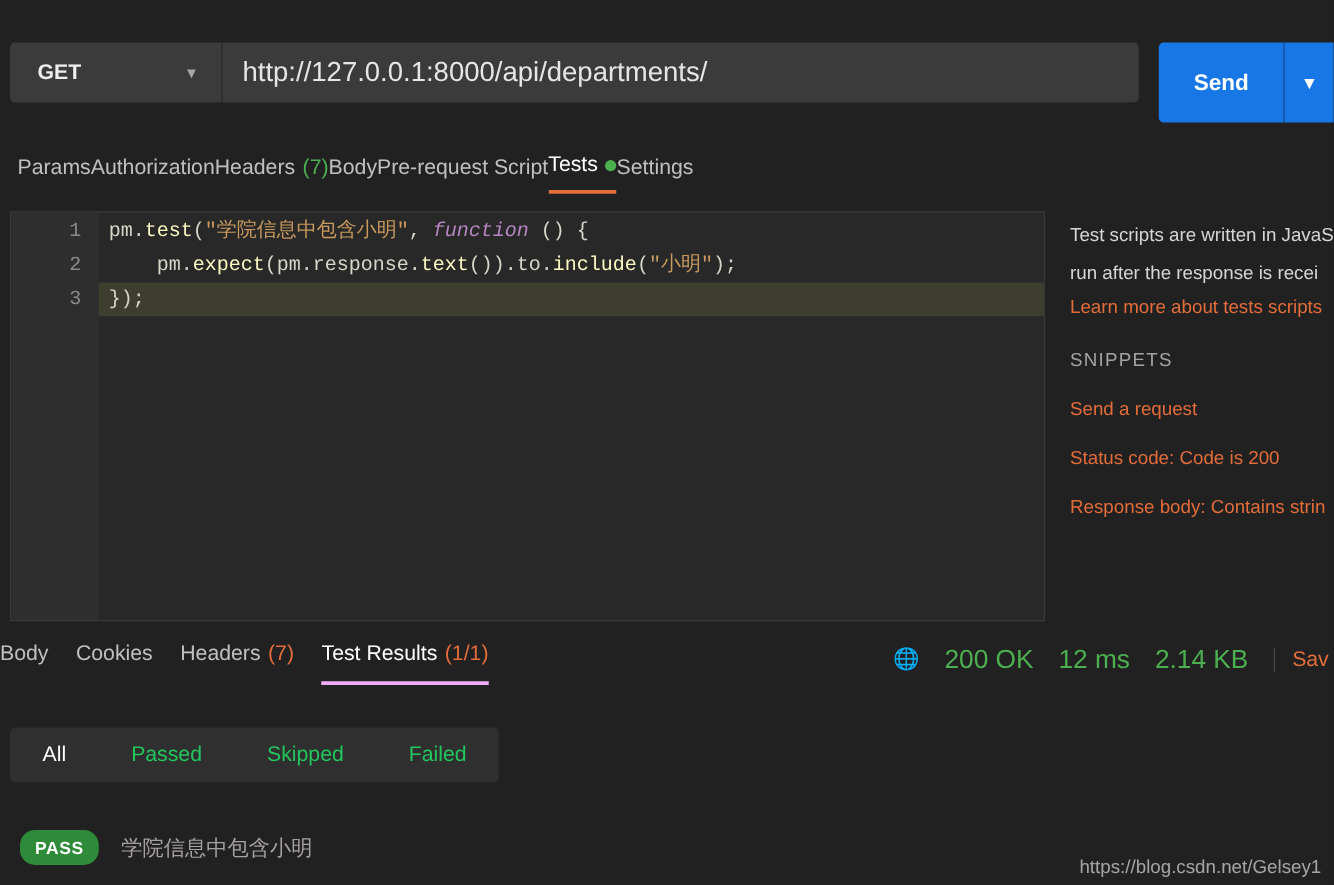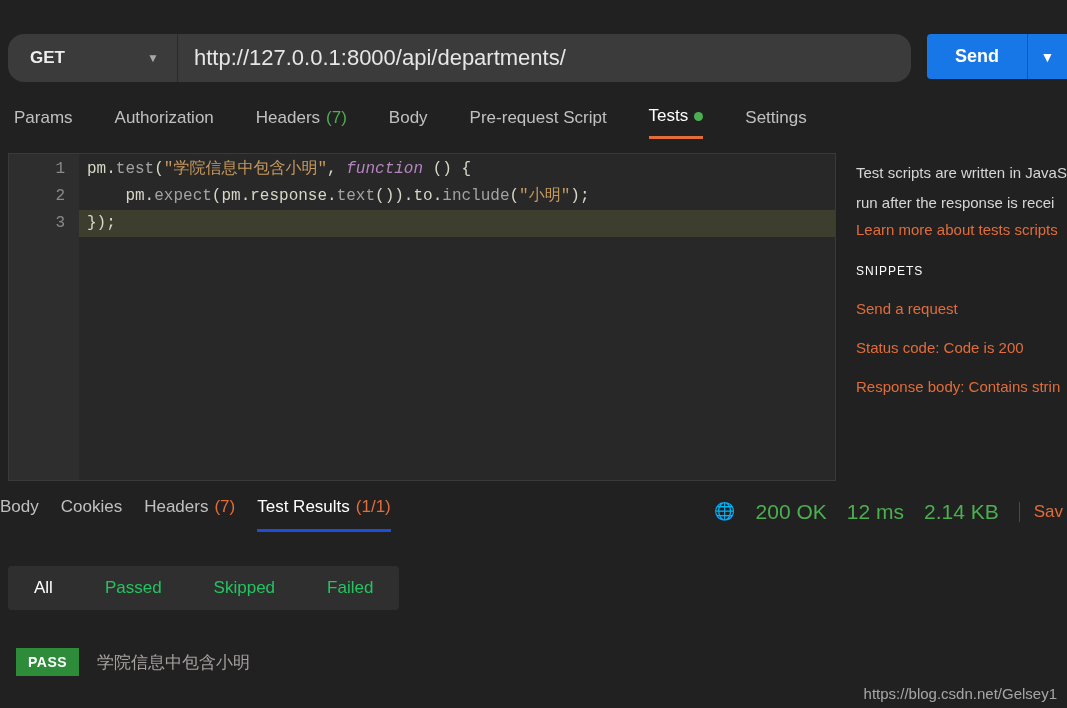--- a/index.html
+++ b/index.html
@@ -15,21 +15,21 @@
   .request-bar {
     display: flex;
     align-items: stretch;
     padding: 34px 0 16px 8px;
     gap: 16px;
   }
   .method-url {
     display: flex;
     flex: 1;
     background: #3b3b3b;
-    border-radius: 16px;
+    border-radius: 4px;
     height: 48px;
   }
   .method-select {
     width: 170px;
     display: flex;
     align-items: center;
     justify-content: space-between;
     padding: 0 18px 0 22px;
     font-weight: 600;
     font-size: 17px;
@@ -45,21 +45,21 @@
     flex: 1;
     background: transparent;
     border: none;
     outline: none;
     color: #e6e6e6;
     font-size: 22px;
     padding: 0 16px;
   }
   .send-group {
     display: flex;
-    height: 45px;
+    height: 64px;
   }
   .send-btn {
     background: #1877e6;
     color: #fff;
     font-size: 18px;
     font-weight: 600;
     padding: 0 28px;
     display: flex;
     align-items: center;
     border-top-left-radius: 4px;
@@ -73,21 +73,20 @@
     display: flex;
     align-items: center;
     justify-content: center;
     border-left: 1px solid rgba(0,0,0,0.25);
     cursor: pointer;
   }
 
   
   .req-tabs {
     display: flex;
-    gap: 42px;
     padding: 8px 14px 0 14px;
     font-size: 17px;
     color: #c0c0c0;
     align-items: center;
   }
   .req-tab {
     padding-bottom: 10px;
     cursor: pointer;
     display: flex;
     align-items: center;
@@ -124,47 +123,47 @@
   .code-lines { flex: 1; padding: 2px 0 0 8px; position: relative; }
   .code-line { height: 27px; white-space: pre; color: #d7d7c7; position: relative; z-index: 2; }
   .highlight-line {
     position: absolute;
     left: 0; right: 0;
     height: 27px;
     background: #3e3e2e;
     z-index: 1;
     top: 56px;
   }
-  .tok-method { color: #a3a3a3; }
+  .tok-method { color: #fef9c3; }
   .tok-str { color: #c99a5e; }
   .tok-key { color: #b585c0; font-style: italic; }
 
   .side-panel {
     flex: 1;
     padding: 8px 0 0 20px;
     font-size: 15px;
     color: #d6d6d6;
   }
   .side-desc { line-height: 1.6; margin-bottom: 6px; }
   .side-link { color: #e26c3a; cursor: pointer; }
-  .snip-title { color: #ffffff; letter-spacing: 1px; margin: 26px 0 10px 0; font-size: 12px; }
+  .snip-title { color: #a3a3a3; letter-spacing: 1px; margin: 26px 0 10px 0; font-size: 15px; }
   .snippet { color: #e26c3a; margin: 22px 0; cursor: pointer; }
 
   
   .resp-row {
     display: flex;
     justify-content: space-between;
     align-items: center;
     padding: 10px 0 0 0;
     font-size: 17px;
   }
   .resp-tabs { display: flex; gap: 22px; }
   .resp-tab { padding: 6px 0 12px 0; cursor: pointer; color: #c0c0c0; display: flex; gap: 6px; }
   .resp-tab .count { color: #e26c3a; }
-  .resp-tab.active { color: #fff; border-bottom: 3px solid #1d4ed8; align-items: center; }
+  .resp-tab.active { color: #fff; border-bottom: 3px solid #f0abfc; align-items: center; }
 
   .resp-meta { display: flex; align-items: center; gap: 20px; padding-right: 4px; }
   .globe { color: #bdbdbd; font-size: 17px; }
   .meta-green { color: #4caf50; font-size: 21px; }
   .save-link { color: #e26c3a; font-size: 17px; padding-left: 14px; border-left: 1px solid #4a4a4a; cursor: pointer; }
 
   
   .filters {
     display: flex;
     background: #2f2f2f;
@@ -184,21 +183,21 @@
   .test-result-row {
     display: flex;
     align-items: center;
     gap: 18px;
     padding: 38px 0 0 16px;
   }
   .pass-badge {
     background: #2e8b3a;
     color: #fff;
     padding: 6px 12px;
-    border-radius: 0;
+    border-radius: 12px;
     font-size: 14px;
     font-weight: 600;
     letter-spacing: 0.5px;
   }
   .test-name { color: #a7a0a0; font-size: 17px; }
 
   .watermark {
     position: absolute;
     right: 10px;
     bottom: 6px;

